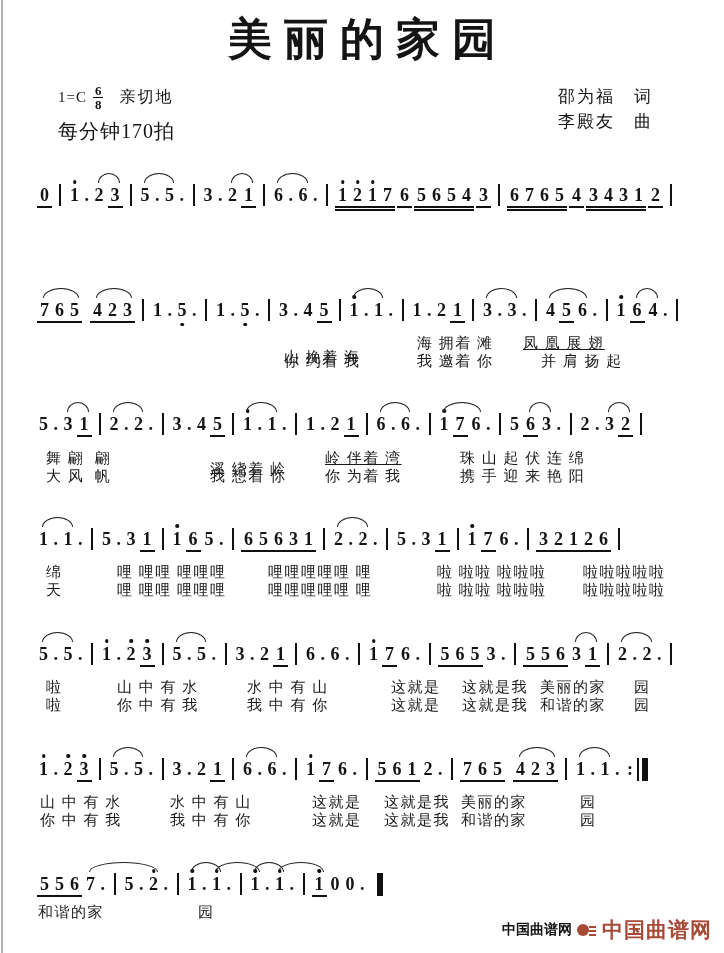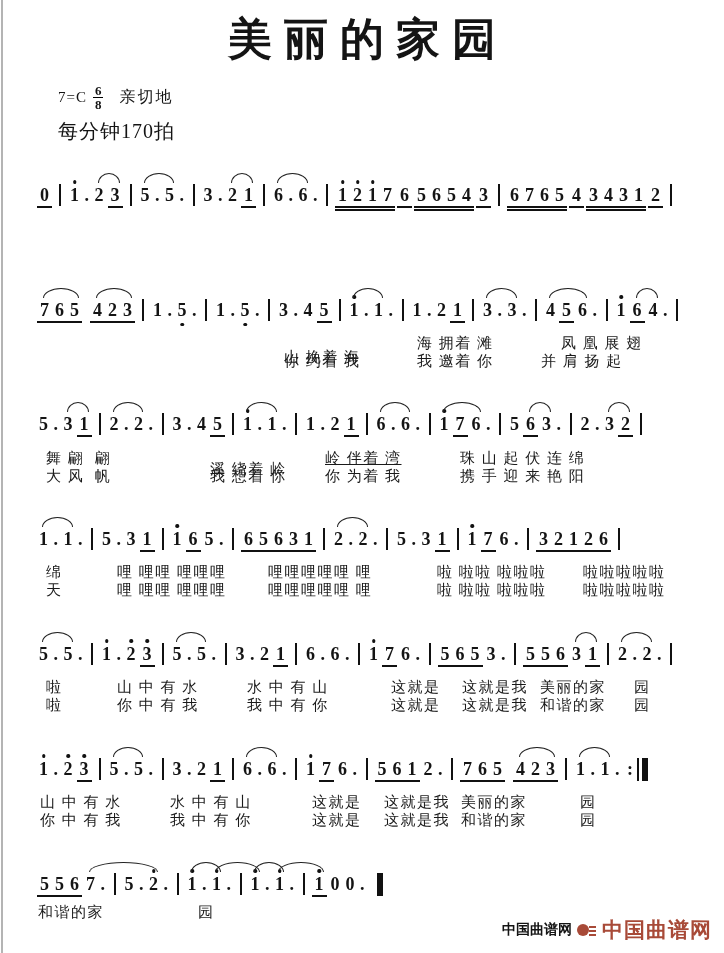--- a/index.html
+++ b/index.html
@@ -48,29 +48,33 @@
   .b1{top:4px}.b2{top:8px}.b3{top:12px}
 </style>
 </head>
 <body>
 
 <div class="page">
   <div class="edge"></div>
   <h1 class="title">美丽的家园</h1>
 
   <div class="keyrow">
-    <span class="key">7=C</span>
+    <span class="key">1=C</span>
     <span class="meter">
       <span class="mnum">6</span>
       <span>8</span>
     </span>
     <span class="expr">亲切地</span>
   </div>
   <div class="tempo">每分钟170拍</div>
 
+  <div class="credits">
+    <div>邵为福　词</div>
+    <div>李殿友　曲</div>
+  </div>
 
   <div class="scorewrap">
       <div class="score-line" style="top: 184px;">
         <span class="grp u1">
           <span class="tk n">0</span>
         </span>
         <span class="tk bar"></span>
         <span class="tk n o1">1</span>
         <span class="tk dot">.</span>
         <span class="tk n">2</span>
@@ -493,21 +497,21 @@
         <span class="tk dot">.</span>
         <span class="tk finb"></span>
         <div class="arc" style="left: 52.5px; width: 67px;"></div>
         <div class="arc" style="left: 154.5px; width: 28px;"></div>
         <div class="arc" style="left: 178.5px; width: 43px;"></div>
         <div class="arc" style="left: 217.5px; width: 28px;"></div>
         <div class="arc" style="left: 241.5px; width: 44px;"></div>
       </div>
       <div class="lyric-seg" style="left: 284px; top: 348px;">山 挽着 海</div>
       <div class="lyric-seg" style="left: 417px; top: 334px;">海 拥着 滩</div>
-      <div class="lyric-seg" style="left: 561px; top: 334px;">凤 凰 展 翅</div>
+      <div class="lyric-seg" style="left: 523px; top: 334px; text-decoration: underline;">凤 凰 展 翅</div>
       <div class="lyric-seg" style="left: 284px; top: 352px;">你 约着 我</div>
       <div class="lyric-seg" style="left: 417px; top: 352px;">我 邀着 你</div>
       <div class="lyric-seg" style="left: 541px; top: 352px;">并 肩 扬 起</div>
       <div class="lyric-seg" style="left: 46px; top: 449px;">舞 翩  翩</div>
       <div class="lyric-seg" style="left: 210px; top: 449px; margin-top: 11px;">溪 绕着 岭</div>
       <div class="lyric-seg" style="left: 325px; top: 449px; text-decoration: underline;">岭 伴着 湾</div>
       <div class="lyric-seg" style="left: 460px; top: 449px;">珠 山 起 伏 连 绵</div>
       <div class="lyric-seg" style="left: 46px; top: 467px;">大 风  帆</div>
       <div class="lyric-seg" style="left: 210px; top: 467px; text-align: right;">我 想着 你</div>
       <div class="lyric-seg" style="left: 325px; top: 467px;">你 为着 我</div>

